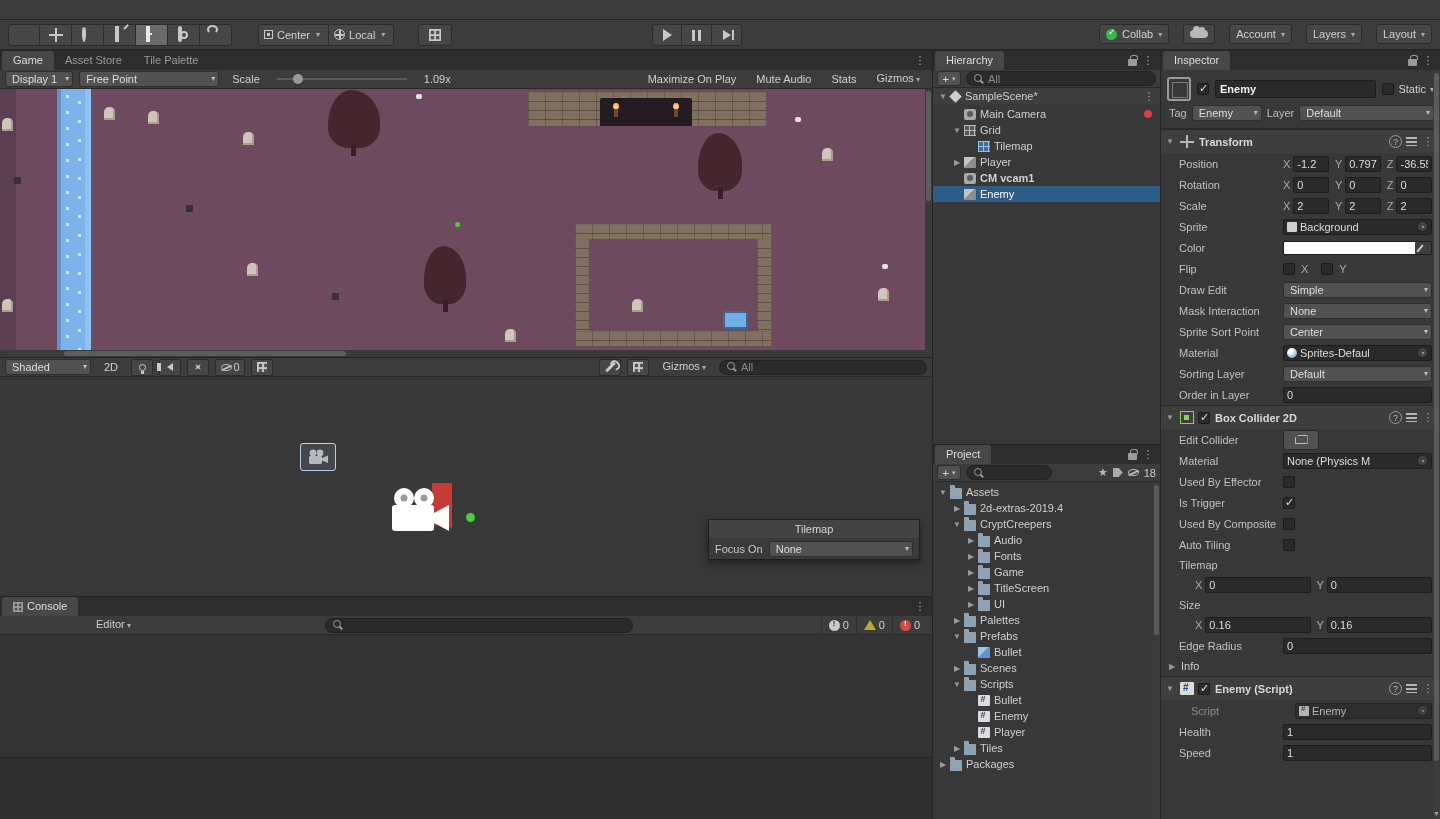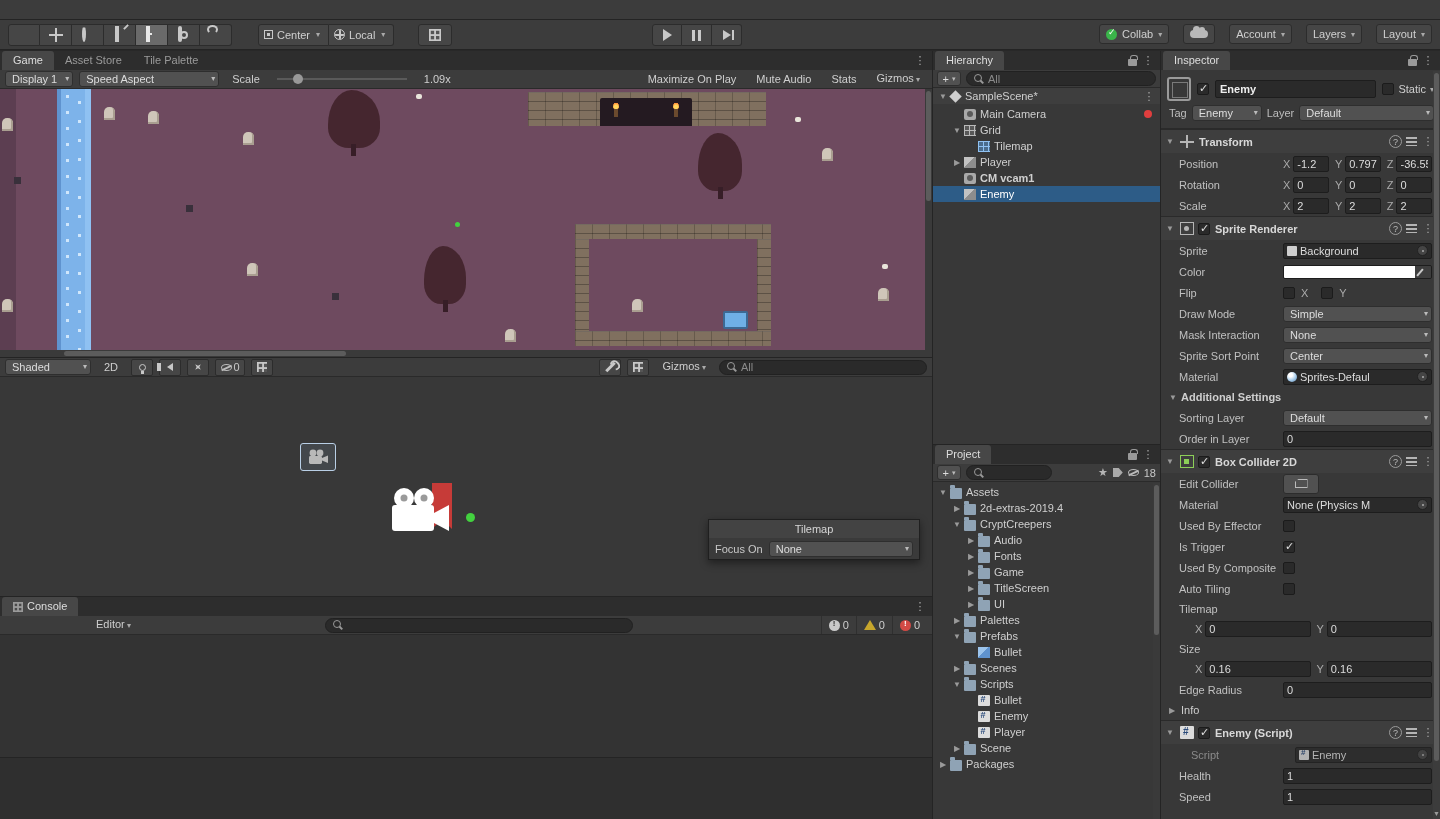--- a/index.html
+++ b/index.html
@@ -327,21 +327,21 @@
         </span>
       <span class="bar-right">
           <span class="kebab"></span>
         </span>
     </div>
     <div class="controls">
       <div class="dd">
           <span>Display 1</span>
         </div>
       <div class="dd" style="min-width:140px;">
-          <span>Speed Aspect</span>
+          <span>Free Point</span>
         </div>
       <span class="flatbtn">Scale</span>
       <div class="slider">
           <span class="sthumb"></span>
         </div>
       <span class="flatbtn">1.09x</span>
       <span style="flex:1"></span>
       <span class="flatbtn">Maximize On Play</span>
       <span class="flatbtn">Mute Audio</span>
       <span class="flatbtn">Stats</span>
@@ -689,21 +689,21 @@
 
         <div class="trow t-script" style="padding-left: 32px;">
           <span class="arrow"></span>
           <span class="ticon"></span>
           <span class="tlabel">Player</span>
         </div>
 
         <div class="trow t-folder a-closed" style="padding-left: 18px;">
           <span class="arrow"></span>
           <span class="ticon"></span>
-          <span class="tlabel">Scene</span>
+          <span class="tlabel">Tiles</span>
         </div>
 
         <div class="trow t-folder a-closed" style="padding-left: 4px;">
           <span class="arrow"></span>
           <span class="ticon"></span>
           <span class="tlabel">Packages</span>
         </div>
       </div>
     <div class="pscroll">
         <span class="vthumb"></span>
@@ -779,30 +779,20 @@
       <div class="v3">
         <span class="ax">X</span>
           <input class="nfield" value="2" style="">
         <span class="ax">Y</span>
           <input class="nfield" value="2" style="">
         <span class="ax">Z</span>
           <input class="nfield" value="2" style="">
       </div>
     </div>
 
-    <div class="chead">
-      <span class="fold open"></span>
-      <span class="hicon hi-sprite"></span>
-      <span class="check checked"></span>
-      <span class="ctitle">Sprite Renderer</span>
-      <span class="hgap"></span>
-      <span class="help"></span>
-      <span class="presets"></span>
-      <span class="kebab"></span>
-    </div>
     <div class="irow">
       <span class="ilabel">Sprite</span>
       <div class="objfield">
         <span class="oicon oi-sprite"></span>
         <span class="oname">Background</span>
         <span class="opicker"></span>
       </div>
     </div>
     <div class="irow">
       <span class="ilabel">Color</span>
@@ -812,21 +802,21 @@
       </div>
     </div>
     <div class="irow">
       <span class="ilabel">Flip</span>
       <span class="check"></span>
       <span class="ax">X</span>
       <span class="check" style="margin-left:10px;"></span>
       <span class="ax">Y</span>
     </div>
     <div class="irow">
-      <span class="ilabel">Draw Mode</span>
+      <span class="ilabel">Draw Edit</span>
       <div class="dd grow">
           <span>Simple</span>
         </div>
     </div>
     <div class="irow">
       <span class="ilabel">Mask Interaction</span>
       <div class="dd grow">
           <span>None</span>
         </div>
     </div>
@@ -836,24 +826,20 @@
           <span>Center</span>
         </div>
     </div>
     <div class="irow">
       <span class="ilabel">Material</span>
       <div class="objfield">
         <span class="oicon oi-material"></span>
         <span class="oname">Sprites-Defaul</span>
         <span class="opicker"></span>
       </div>
-    </div>
-    <div class="foldrow">
-      <span class="fold open"></span>
-      <span>Additional Settings</span>
     </div>
     <div class="irow">
       <span class="ilabel">Sorting Layer</span>
       <div class="dd grow">
           <span>Default</span>
         </div>
     </div>
     <div class="irow">
       <span class="ilabel">Order in Layer</span>
       <input class="nfield" value="0" style="">

